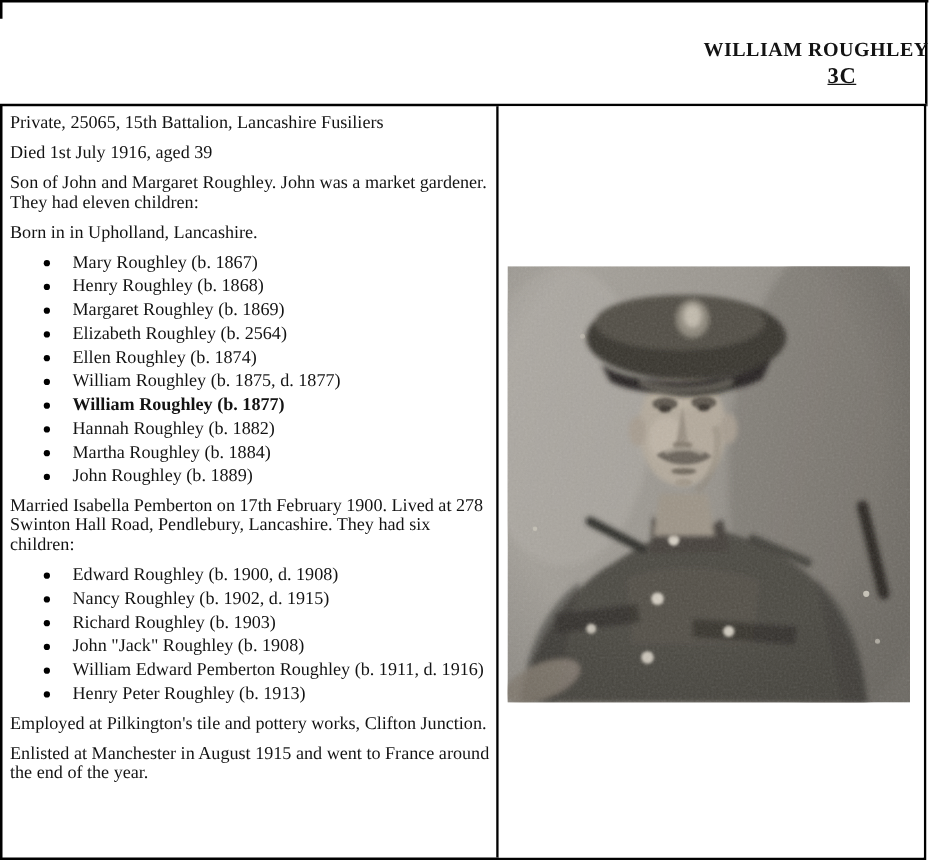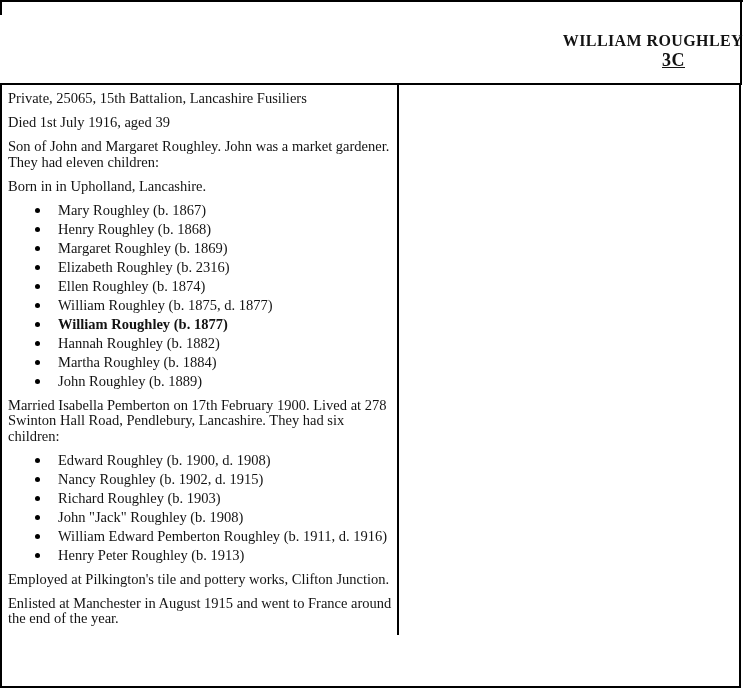--- a/index.html
+++ b/index.html
@@ -17,21 +17,21 @@
     position:absolute; top:32px; left:0; width:100%;
     text-align:right; font-weight:bold; font-size:16px; letter-spacing:.4px;
   }
   .section-ref {
     position:absolute; top:50px; right:58px;
     font-weight:bold; font-size:18px; letter-spacing:.5px;text-decoration:underline;
   }
 
   .content-box {
     position:absolute; top:83px; left:0; width:741px; height:605px;
-    border:2px solid #000; box-sizing:border-box; display:flex; background:#fff;flex-direction:column;
+    border:2px solid #000; box-sizing:border-box; display:flex; background:#fff;
   }
   .text-cell {
     flex:0 0 auto; width:397px; box-sizing:border-box;
     border-right:2px solid #000;
     padding:6px 5px 0 6px; overflow:hidden;
     font-size:14.5px; line-height:15.5px;
   }
   .text-cell p { margin:0 0 8.5px 0; }
   .text-cell ul { list-style:none; margin:1px 0 8.5px 25px; padding:0; }
   .text-cell li { position:relative; padding-left:25px; margin-bottom:3.5px; }
@@ -64,21 +64,21 @@
     <div class="text-cell">
       <p>Private, 25065, 15th Battalion, Lancashire Fusiliers</p>
       <p>Died 1st July 1916, aged 39</p>
       <p>Son of John and Margaret Roughley. John was a market gardener. They had eleven children:</p>
       <p>Born in in Upholland, Lancashire.</p>
 
       <ul>
         <li>Mary Roughley (b. 1867)</li>
         <li>Henry Roughley (b. 1868)</li>
         <li>Margaret Roughley (b. 1869)</li>
-        <li>Elizabeth Roughley (b. 2316)</li>
+        <li>Elizabeth Roughley (b. 2564)</li>
         <li>Ellen Roughley (b. 1874)</li>
         <li>William Roughley (b. 1875, d. 1877)</li>
         <li class="bold">William Roughley (b. 1877)</li>
         <li>Hannah Roughley (b. 1882)</li>
         <li>Martha Roughley (b. 1884)</li>
         <li>John Roughley (b. 1889)</li>
       </ul>
 
       <p>Married Isabella Pemberton on 17th February 1900. Lived at 278 Swinton Hall Road, Pendlebury, Lancashire. They had six children:</p>
 

